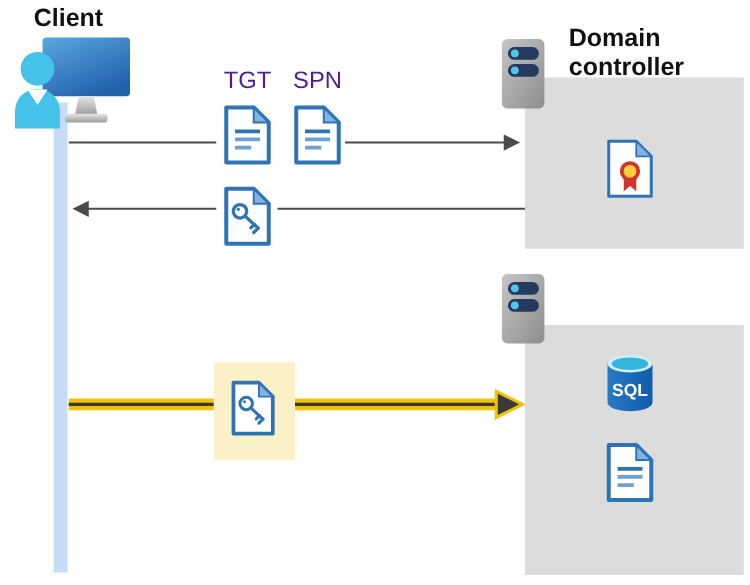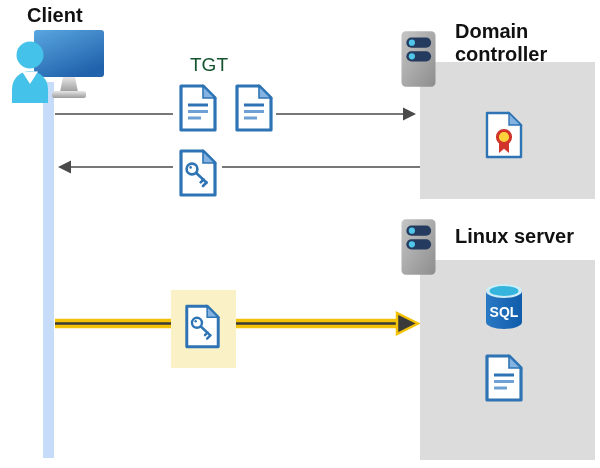--- a/index.html
+++ b/index.html
@@ -2,21 +2,21 @@
 <html><head>
 <meta charset="utf-8">
 <style>
   html,body{margin:0;padding:0;background:#fff;}
   .stage{
     position:relative;width:600px;height:468px;background:#ffffff;overflow:hidden;
     font-family:"Liberation Sans",sans-serif;color:#1a1a1a;
   }
   .abs{position:absolute;}
   .title{font-size:20px;font-weight:bold;color:#111;line-height:23px;}
-  .ticket-label{font-size:19px;color:#14532d;text-align:right;width:60px;}
+  .ticket-label{font-size:19px;color:#4c1d95;text-align:center;width:60px;}
   .file-label{font-size:20px;color:#3b3b3b;text-align:center;}
   .lifeline{background:#c6dcf8;width:11px;z-index:1;}
   .graybox{background:#dcdcdc;z-index:1;}
   .highlight{background:#faf1c6;z-index:2;}
   .z2{z-index:2;} .z3{z-index:3;}
   svg{display:block;}
 </style>
 </head>
 <body>
 
@@ -104,20 +104,21 @@
       <polygon points="418,323.5 397,313 397,334" fill="#3a3a3a" stroke="#f3c108" stroke-width="2.5"></polygon>
     </g>
   </svg>
 
   <div class="abs title" style="left:27px;top:4px;">Client</div>
   <svg class="abs z2" style="left:10px;top:28px;" width="100" height="75">
       <use href="#sym-client"></use>
     </svg>
 
   <div class="abs ticket-label" style="left:168px;top:54px;">TGT</div>
+  <div class="abs ticket-label" style="left:224px;top:54px;">SPN</div>
 
   <svg class="abs z3" style="left:178px;top:83px;" width="40" height="50">
       <use href="#sym-doc"></use>
     </svg>
   <svg class="abs z3" style="left:234px;top:83px;" width="40" height="50">
       <use href="#sym-doc"></use>
     </svg>
 
   <svg class="abs z3" style="left:178px;top:148px;" width="40" height="50">
       <use href="#sym-keydoc"></use>
@@ -129,21 +130,20 @@
     </svg>
   <div class="abs title" style="left:455px;top:4px;width:140px;margin-top:16px;">Domain controller</div>
   <svg class="abs z2" style="left:484px;top:110px;" width="40" height="50">
       <use href="#sym-cert"></use>
     </svg>
 
   <div class="abs graybox" style="left:420px;top:260px;width:175px;height:200px;"></div>
   <svg class="abs z2" style="left:401px;top:218px;" width="35" height="58">
       <use href="#sym-server"></use>
     </svg>
-  <div class="abs title" style="left:455px;top:225px;white-space:nowrap;">Linux server</div>
 
   <svg class="abs z2" style="left:485px;top:283px;" width="38" height="48" viewBox="0 0 38 48">
     <path d="M1,8 L1,39 A18,7 0 0 0 37,39 L37,8 Z" fill="url(#gradSql)"></path>
     <ellipse cx="19" cy="8" rx="18" ry="7" fill="#cdeef7"></ellipse>
     <ellipse cx="19" cy="8" rx="14.5" ry="5" fill="#35b4dd"></ellipse>
     <text x="19" y="34" text-anchor="middle" font-family="Liberation Sans, sans-serif" font-size="14" font-weight="bold" fill="#ffffff">SQL</text>
   </svg>
 
   <svg class="abs z2" style="left:484px;top:353px;" width="40" height="50">
       <use href="#sym-doc"></use>

